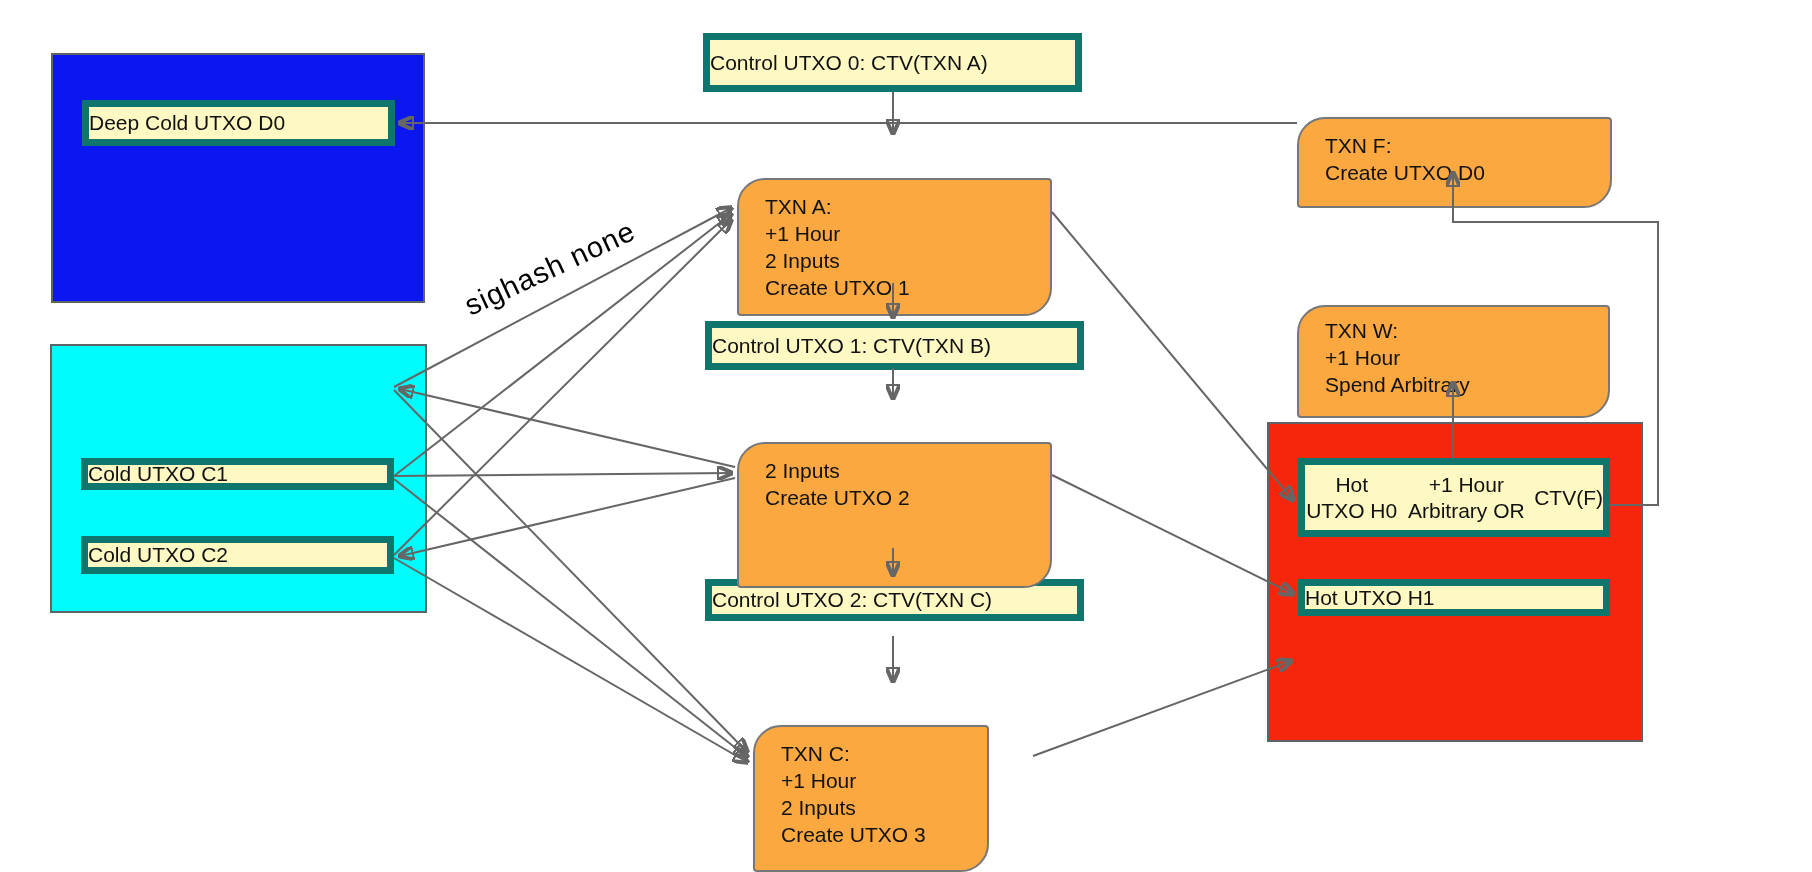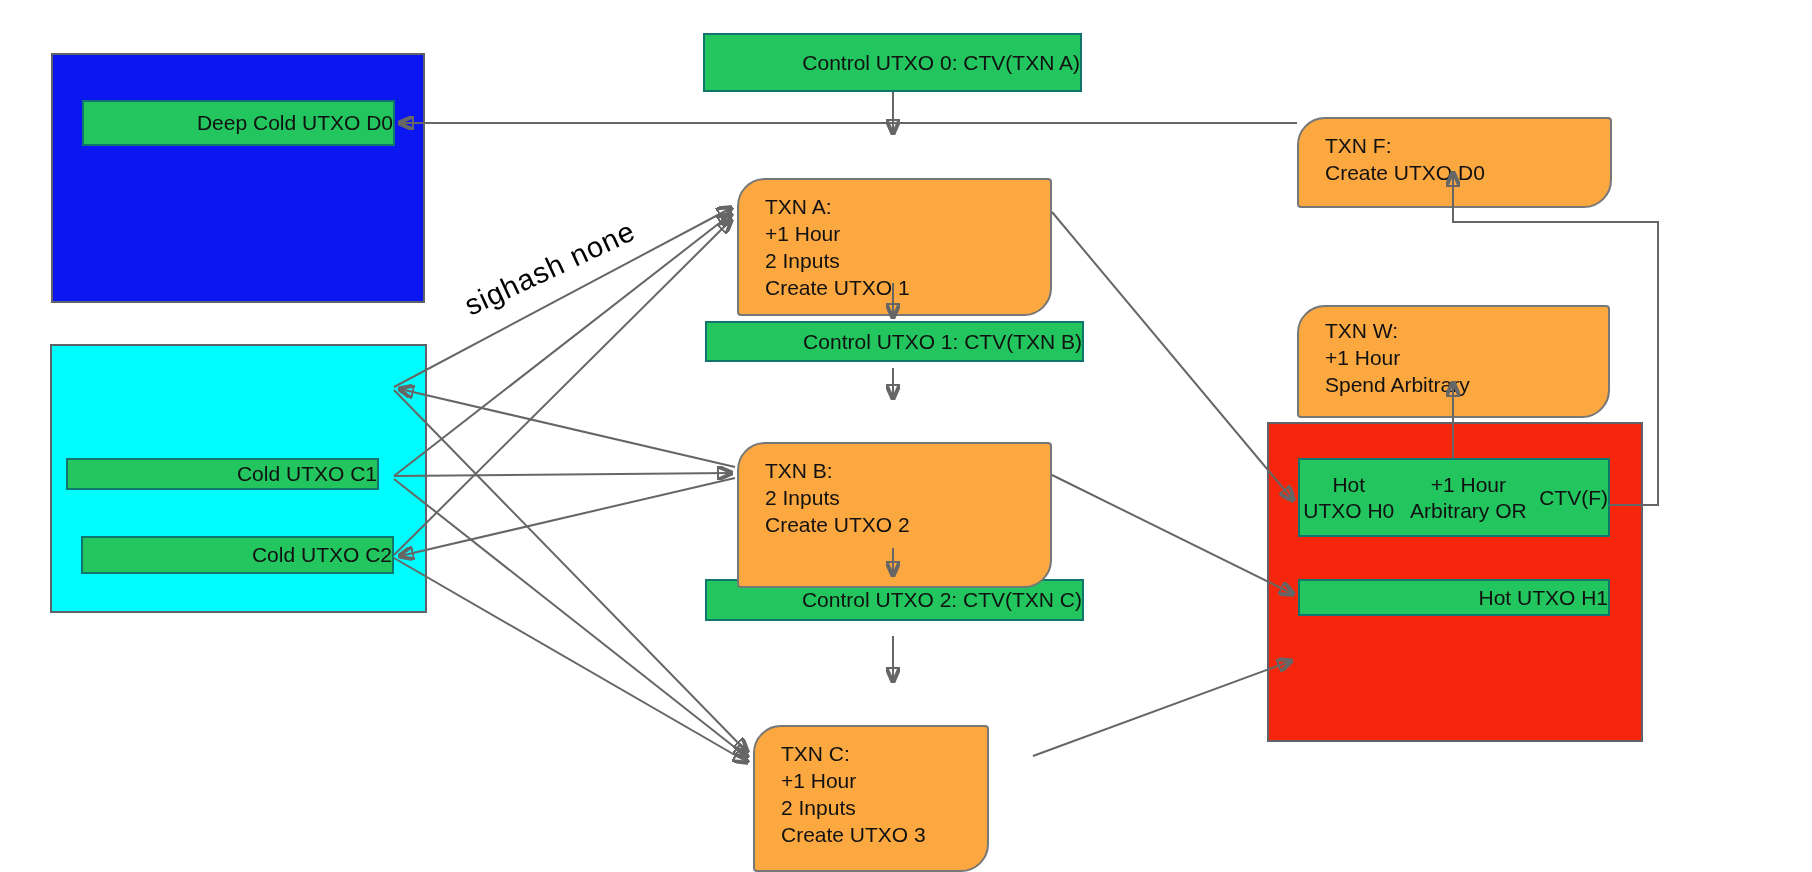--- a/index.html
+++ b/index.html
@@ -8,22 +8,22 @@
     font-family:"Liberation Sans", sans-serif;color:#111;overflow:hidden;
   }
   .wires{position:absolute;left:0;top:0;width:1812px;height:872px;z-index:5;pointer-events:none;}
   .wires path{fill:none;stroke:#666666;stroke-width:2px;}
   .box{position:absolute;box-sizing:border-box;border:2px solid #5f6368;}
   .blue{background:#0b16f0;z-index:1;}
   .cyan{background:#00fdfd;z-index:1;}
   .red{background:#f5260c;z-index:1;}
   .gbox{
     position:absolute;box-sizing:border-box;z-index:2;
-    background:#22c55e;border:2px solid #0f766e;
-    display:flex;align-items:center;justify-content:flex-end;
+    background:#fef9c3;border:7px solid #0f766e;
+    display:flex;align-items:center;justify-content:flex-start;
     font-size:21px;white-space:pre-wrap;text-align:center;line-height:26px;
   }
   .card{
     position:absolute;box-sizing:border-box;z-index:2;
     background:#fba841;border:2px solid #777777;
     border-radius:28px 4px 28px 4px;
     padding:13px 10px 10px 26px;font-size:21px;line-height:27px;margin-top:40px;
   }
   .cline{white-space:pre-wrap;}
   .sighash{
@@ -40,27 +40,27 @@
   <div class="box blue" style="left:51px;top:53px;width:374px;height:250px"></div>
   <div class="box cyan" style="left:50px;top:344px;width:377px;height:269px"></div>
   <div class="box red" style="left:1267px;top:422px;width:376px;height:320px"></div>
 
   <div class="gbox" style="left:703px;top:33px;width:379px;height:59px">
     <span>Control UTXO 0: CTV(TXN A)</span>
   </div>
   <div class="gbox" style="left:82px;top:100px;width:313px;height:46px">
     <span>Deep Cold UTXO D0</span>
   </div>
-  <div class="gbox" style="left:66px;top:458px;width:313px;height:32px">
+  <div class="gbox" style="left:81px;top:458px;width:313px;height:32px">
     <span>Cold UTXO C1</span>
   </div>
   <div class="gbox" style="left:81px;top:536px;width:313px;height:38px">
     <span>Cold UTXO C2</span>
   </div>
-  <div class="gbox" style="left:705px;top:321px;width:379px;height:41px">
+  <div class="gbox" style="left:705px;top:321px;width:379px;height:49px">
     <span>Control UTXO 1: CTV(TXN B)</span>
   </div>
   <div class="gbox" style="left:705px;top:579px;width:379px;height:42px">
     <span>Control UTXO 2: CTV(TXN C)</span>
   </div>
   <div class="gbox" style="left:1298px;top:458px;width:312px;height:79px;flex-direction:row">
     <span class="cline">Hot  UTXO H0</span>
     <span class="cline">+1 Hour Arbitrary OR</span>
     <span class="cline">CTV(F)</span>
   </div>
@@ -68,21 +68,20 @@
     <span>Hot UTXO H1</span>
   </div>
 
   <div class="card" style="left:737px;top:138px;width:315px;height:138px">
     <div class="cline">TXN A:</div>
     <div class="cline">+1 Hour</div>
     <div class="cline">2 Inputs</div>
     <div class="cline">Create UTXO 1</div>
   </div>
   <div class="card" style="left:737px;top:402px;width:315px;height:146px">
-    <div class="cline">TXN B:</div>
     <div class="cline">2 Inputs</div>
     <div class="cline">Create UTXO 2</div>
   </div>
   <div class="card" style="left:753px;top:685px;width:236px;height:147px">
     <div class="cline">TXN C:</div>
     <div class="cline">+1 Hour</div>
     <div class="cline">2 Inputs</div>
     <div class="cline">Create UTXO 3</div>
   </div>
   <div class="card" style="left:1297px;top:77px;width:315px;height:91px">

